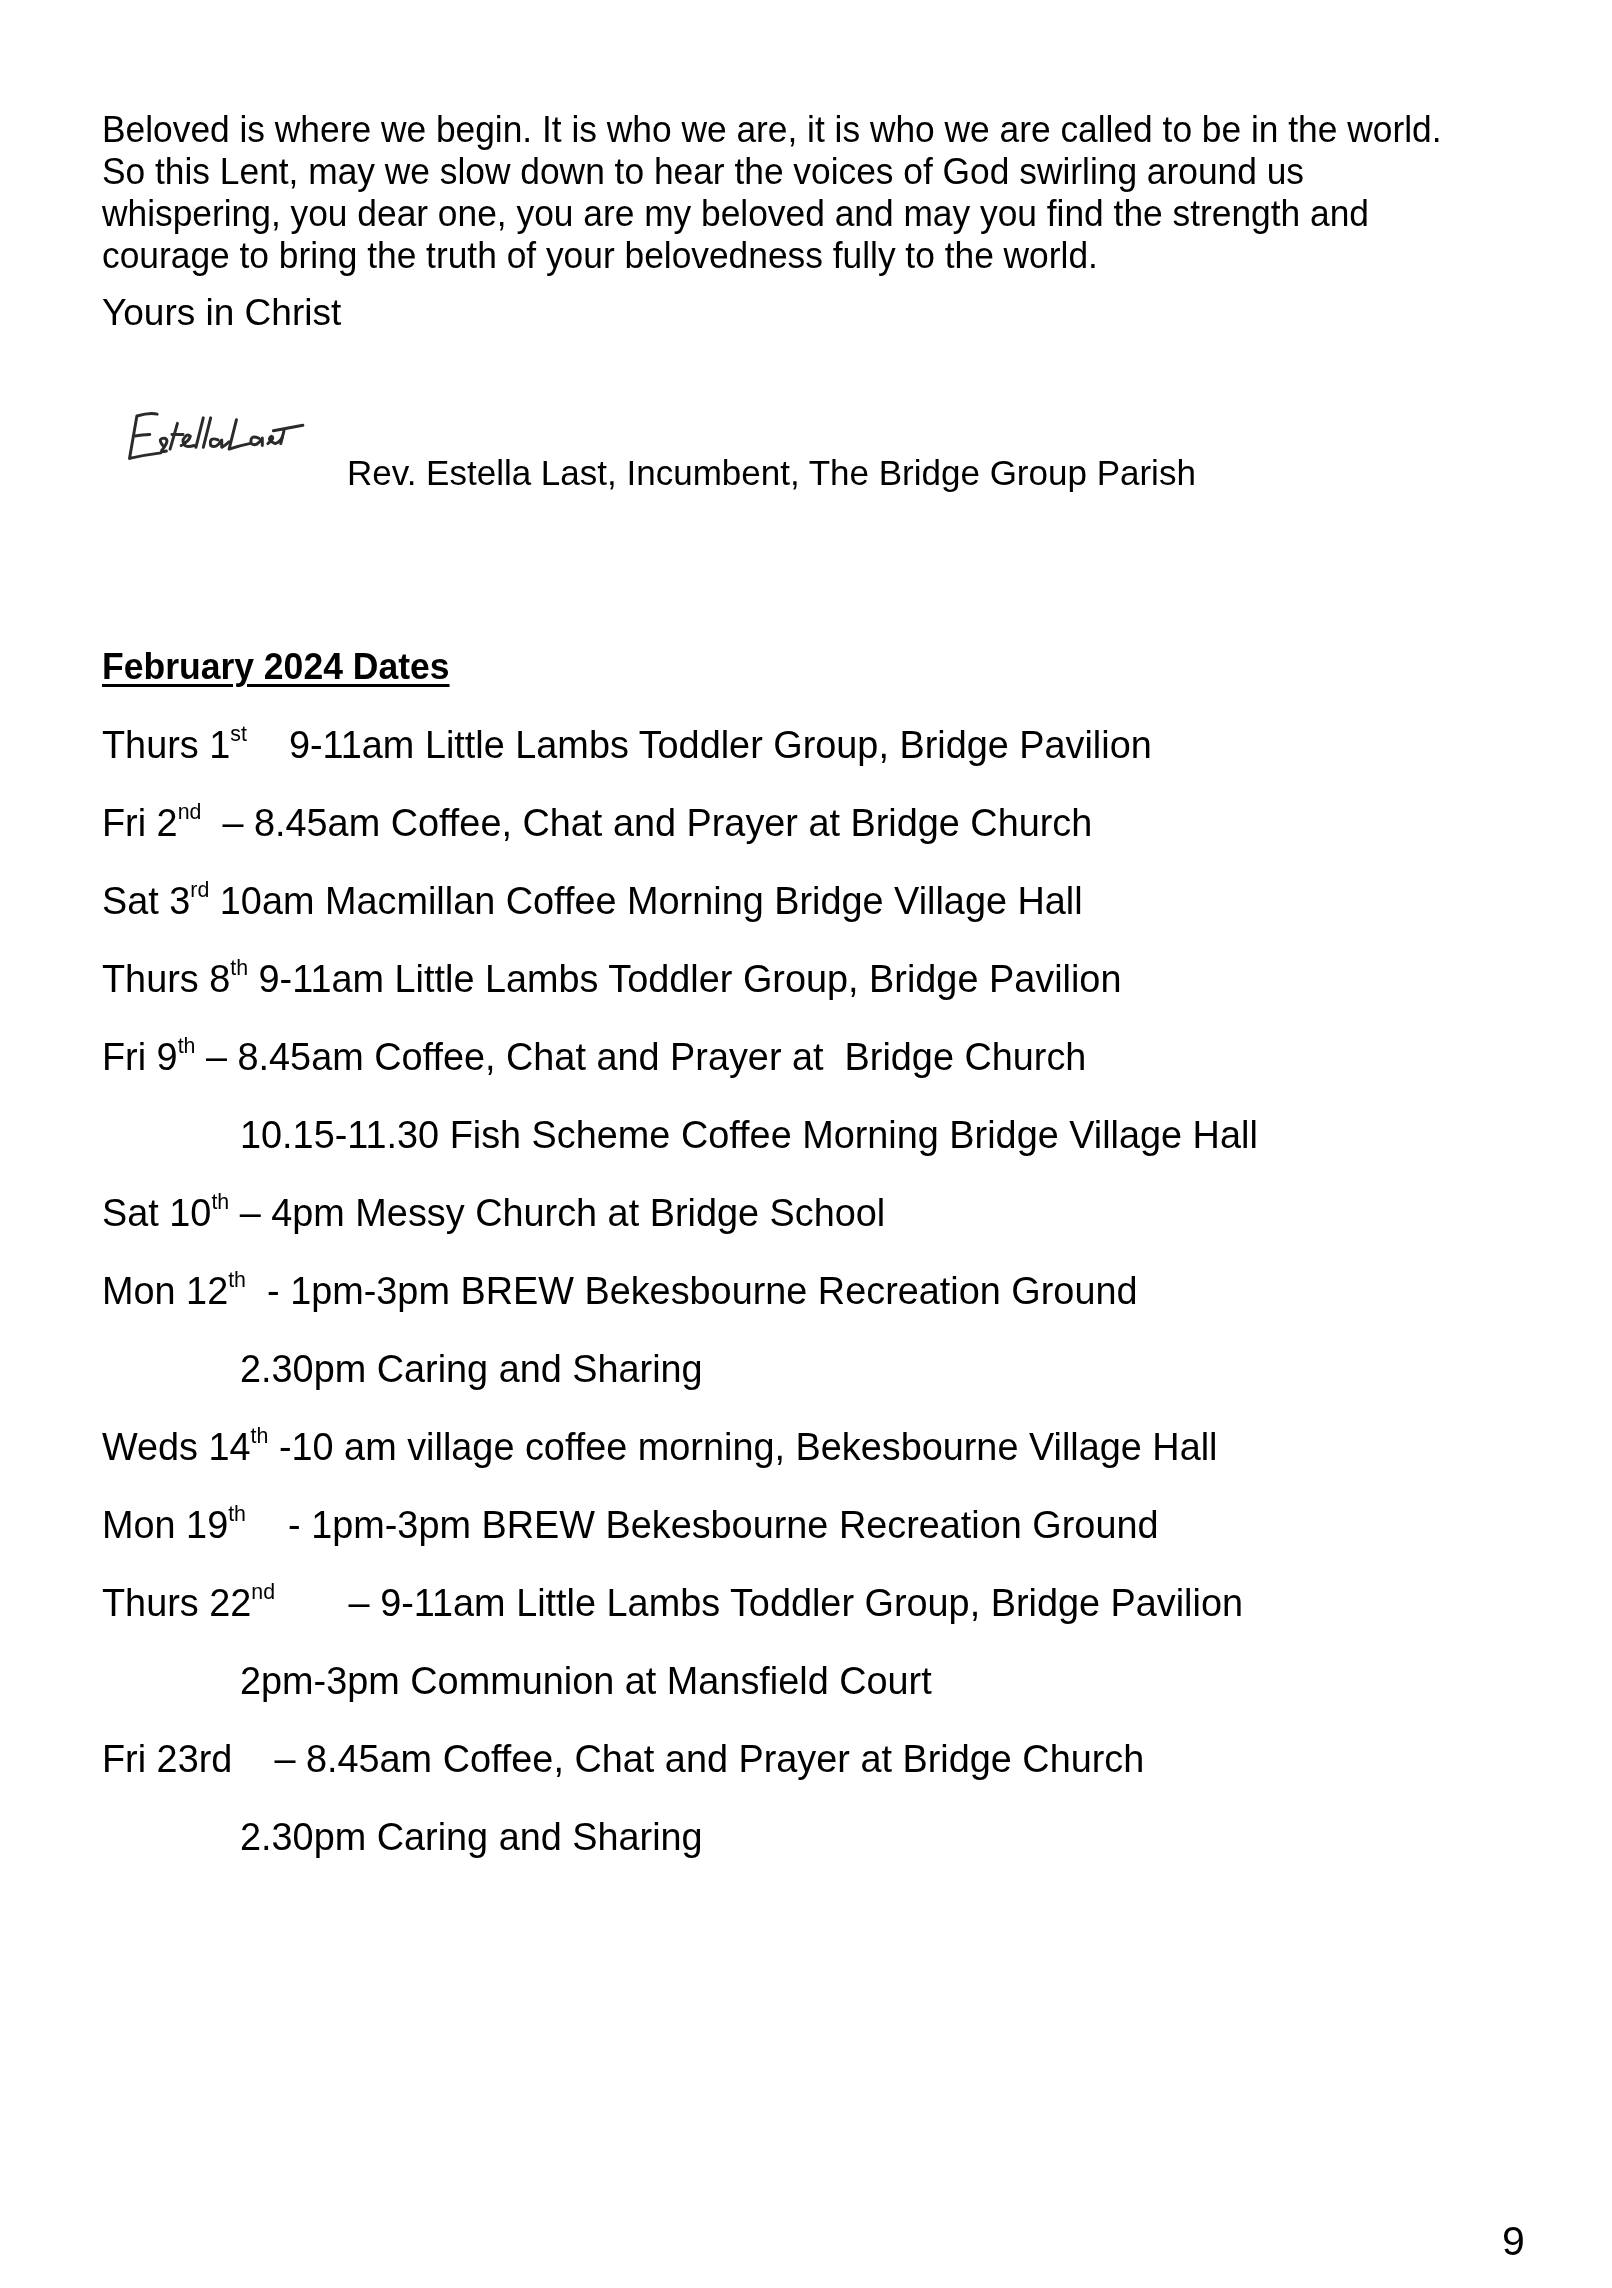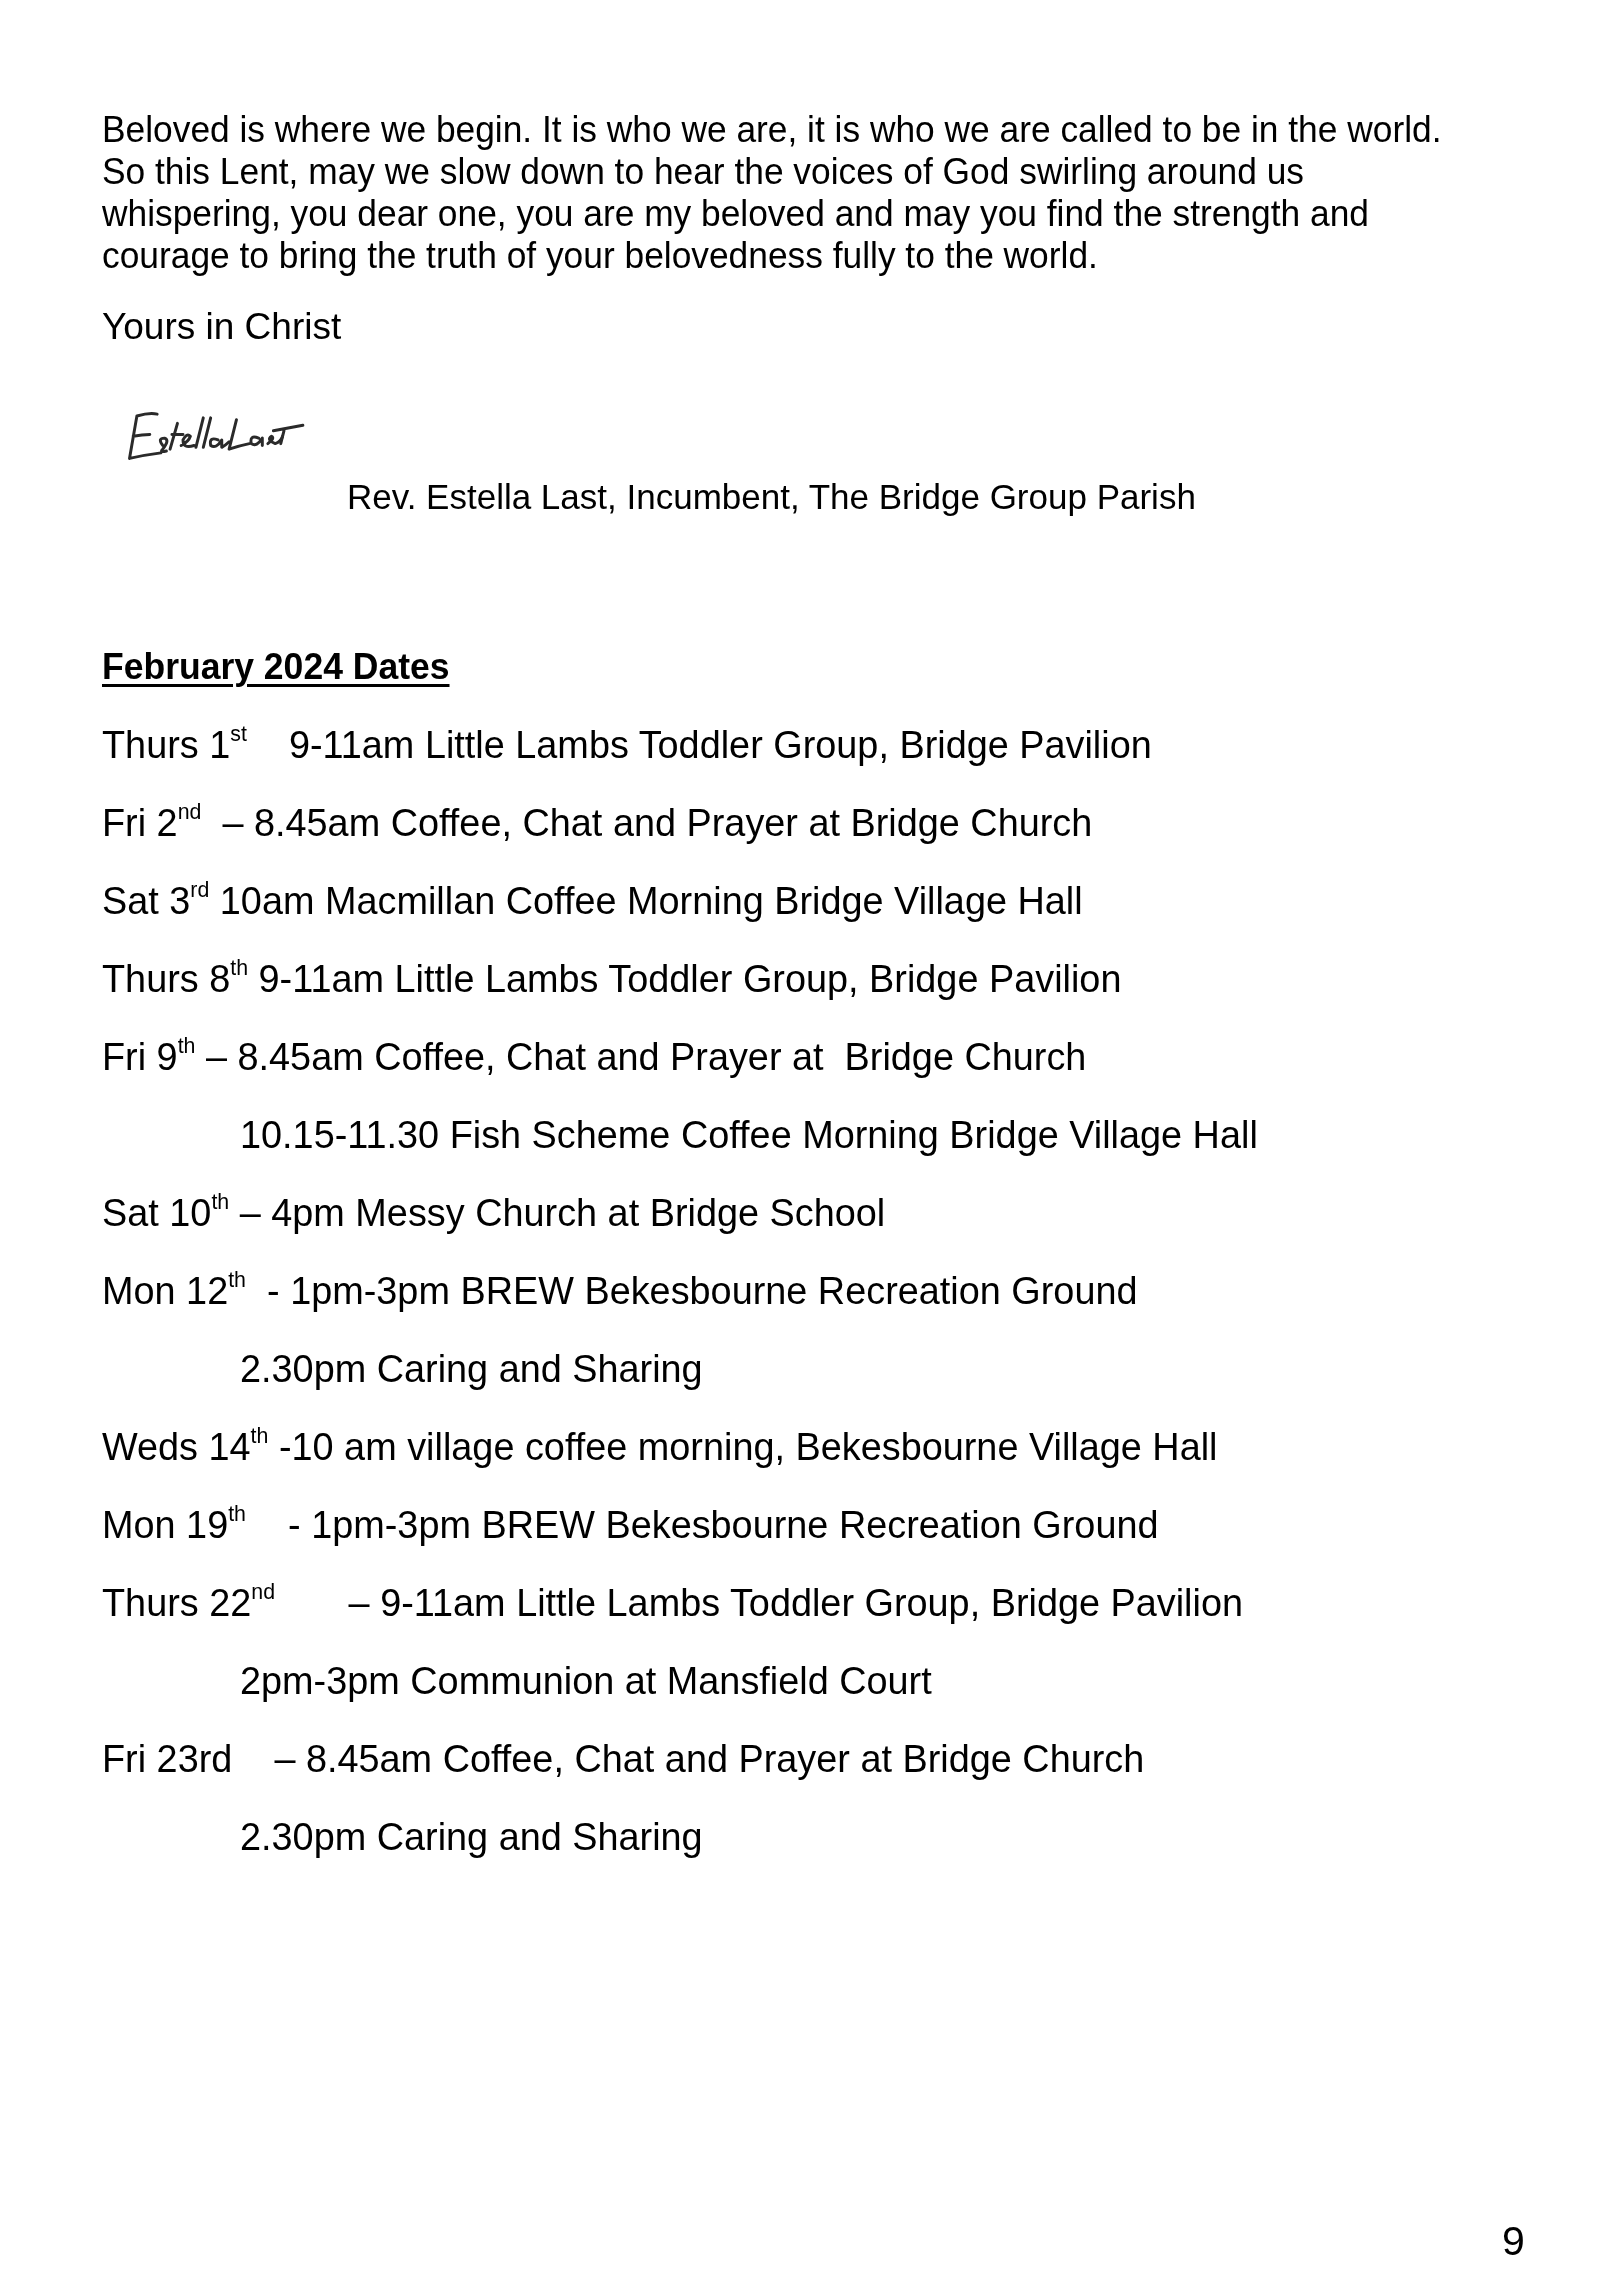--- a/index.html
+++ b/index.html
@@ -6,28 +6,28 @@
     body {
       width: 1612px; height: 2289px; position: relative; overflow: hidden;
       font-family: "Liberation Sans", sans-serif; color: #000000;
     }
     .intro {
       position: absolute; left: 102px; top: 109px; width: 1403px;
       font-size: 37px; line-height: 42px; margin: 0;
       transform: scaleX(0.955); transform-origin: left top;
     }
     .closing {
-      position: absolute; left: 102px; top: 306px;
+      position: absolute; left: 102px; top: 292px;
       font-size: 37px; line-height: 42px; margin: 0;
     }
     .signature {
       position: absolute; left: 109px; top: 392px; width: 231px; height: 83px;
     }
     .sig-name {
-      position: absolute; left: 347px; top: 476px;
+      position: absolute; left: 347px; top: 452px;
       font-size: 35px; line-height: 41px; white-space: nowrap;
     }
     .dates-heading {
       position: absolute; left: 102px; top: 646px;
       font-size: 37px; font-weight: bold; text-decoration: underline;
       text-decoration-thickness: 2.8px; text-underline-offset: 4.6px;
       line-height: 42px; margin: 0; white-space: nowrap;
       transform: scaleX(0.96); transform-origin: left top;
     }
     .events {

